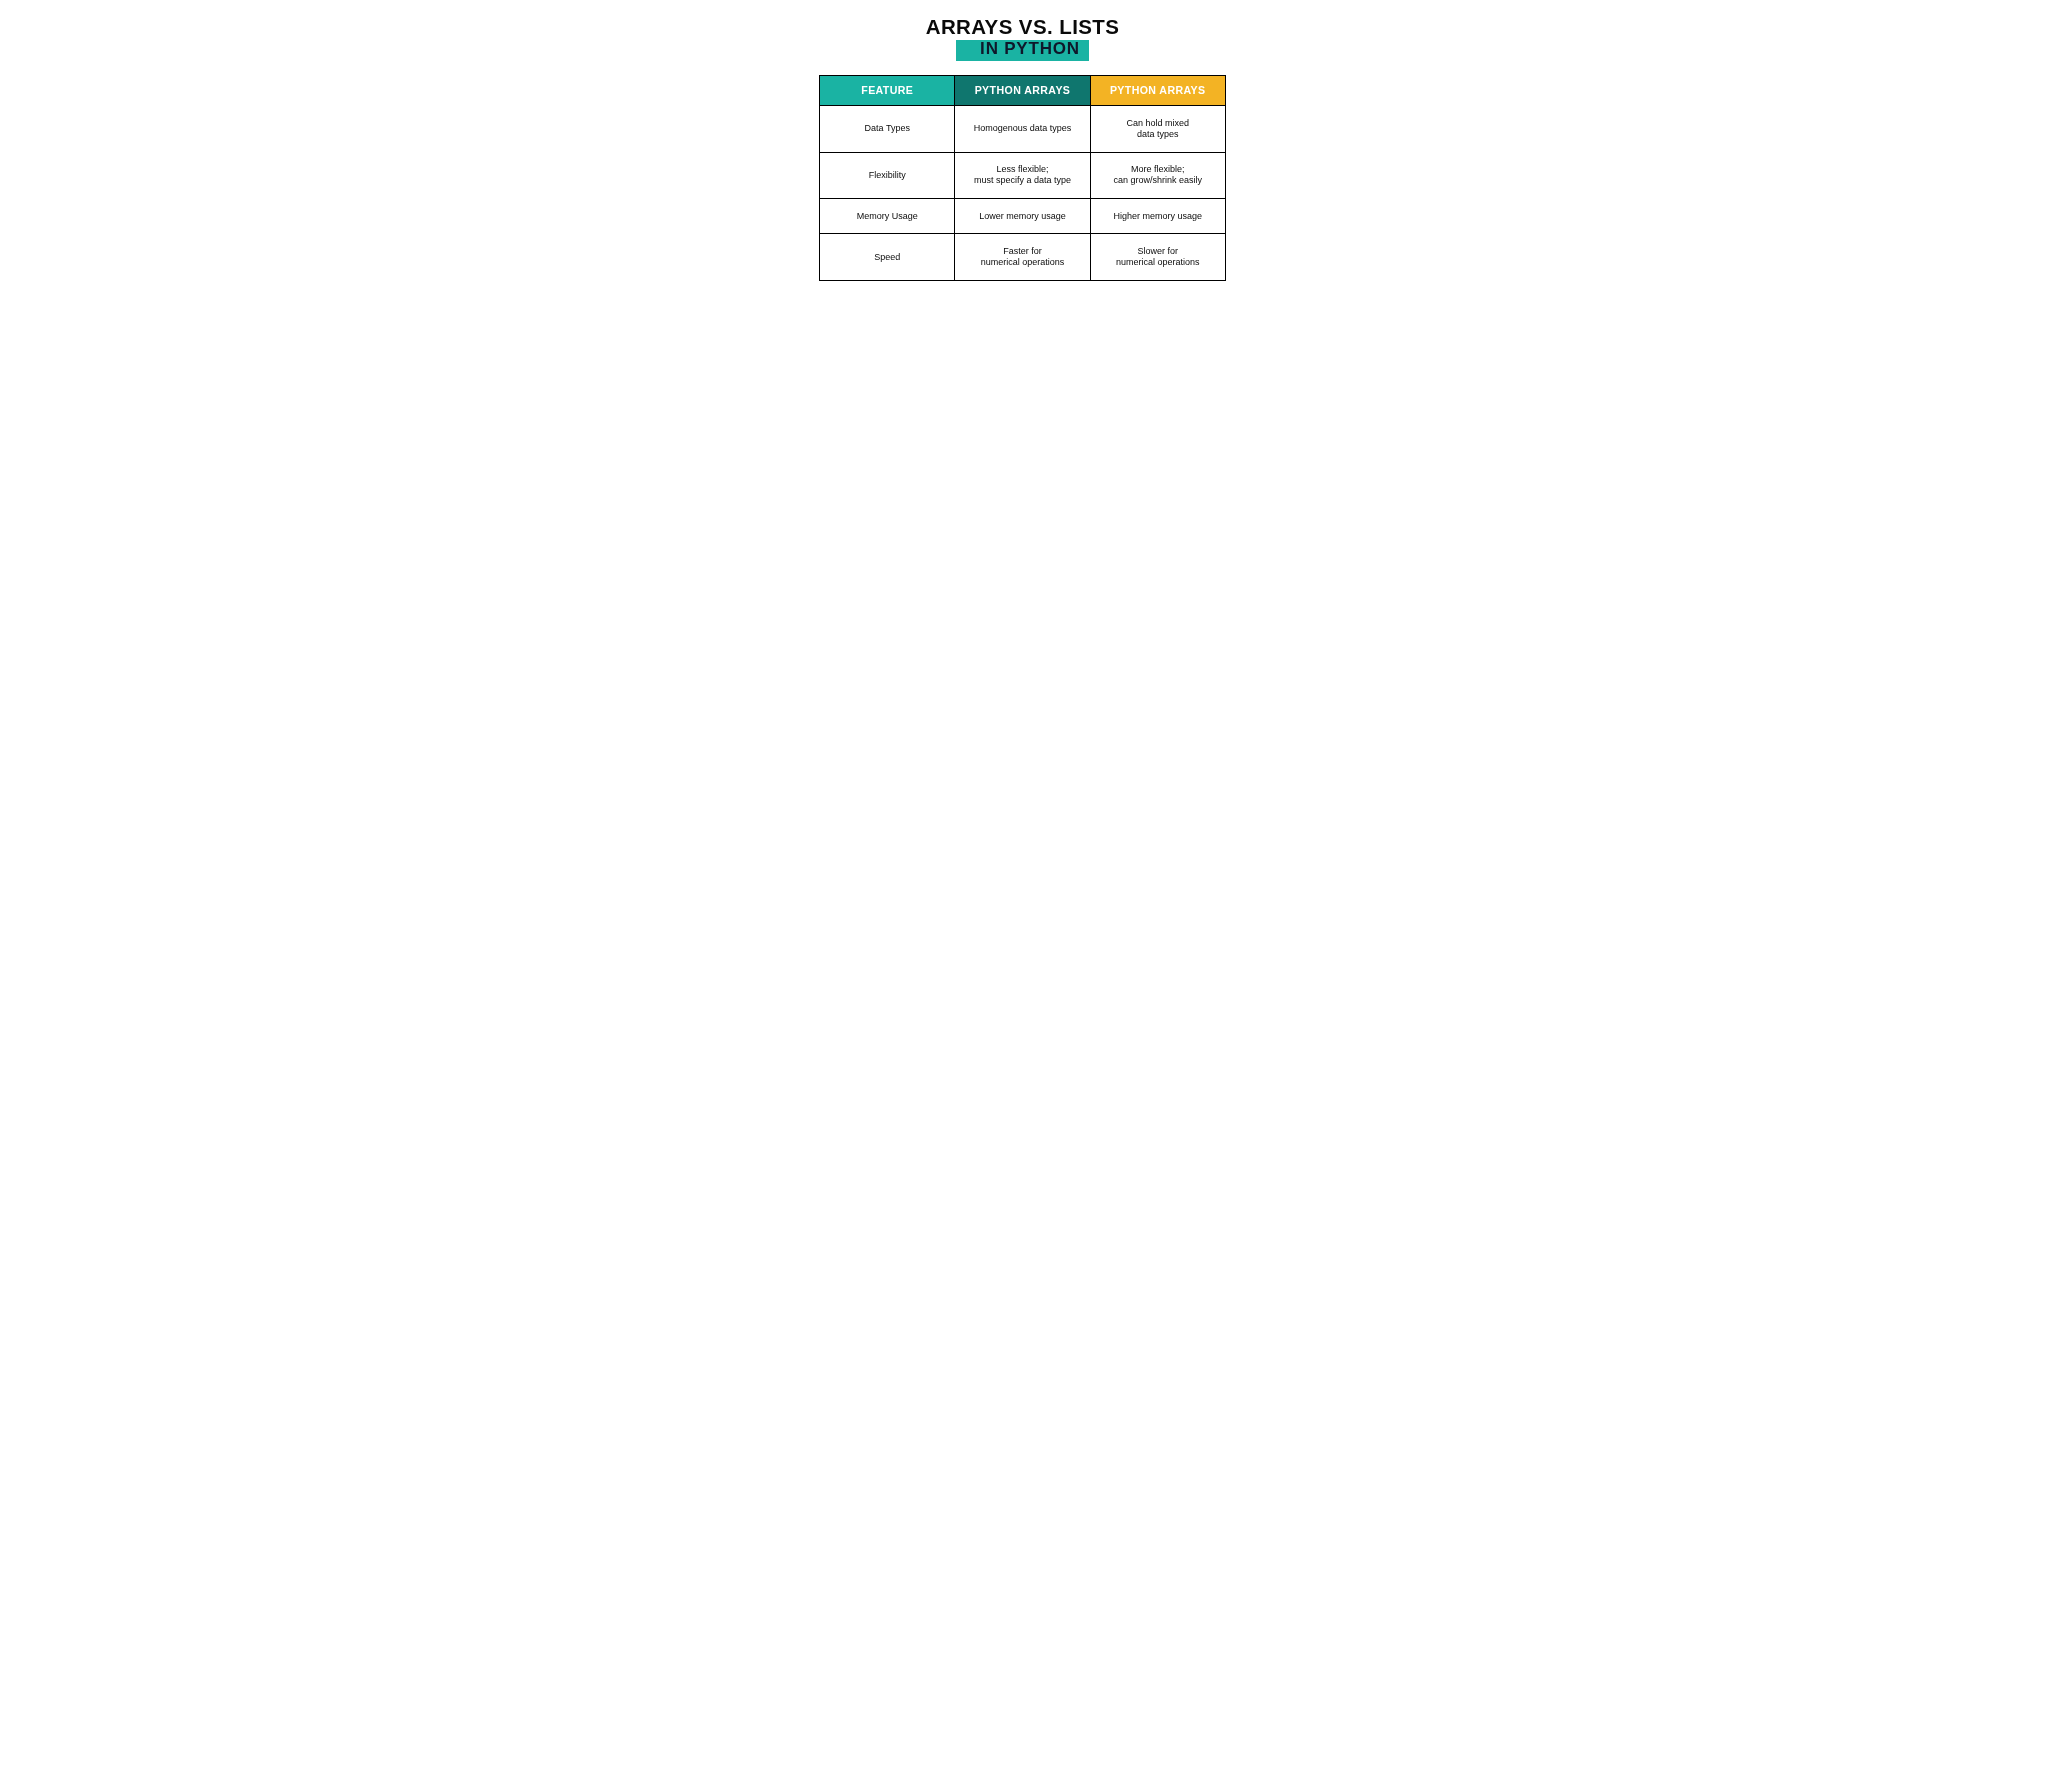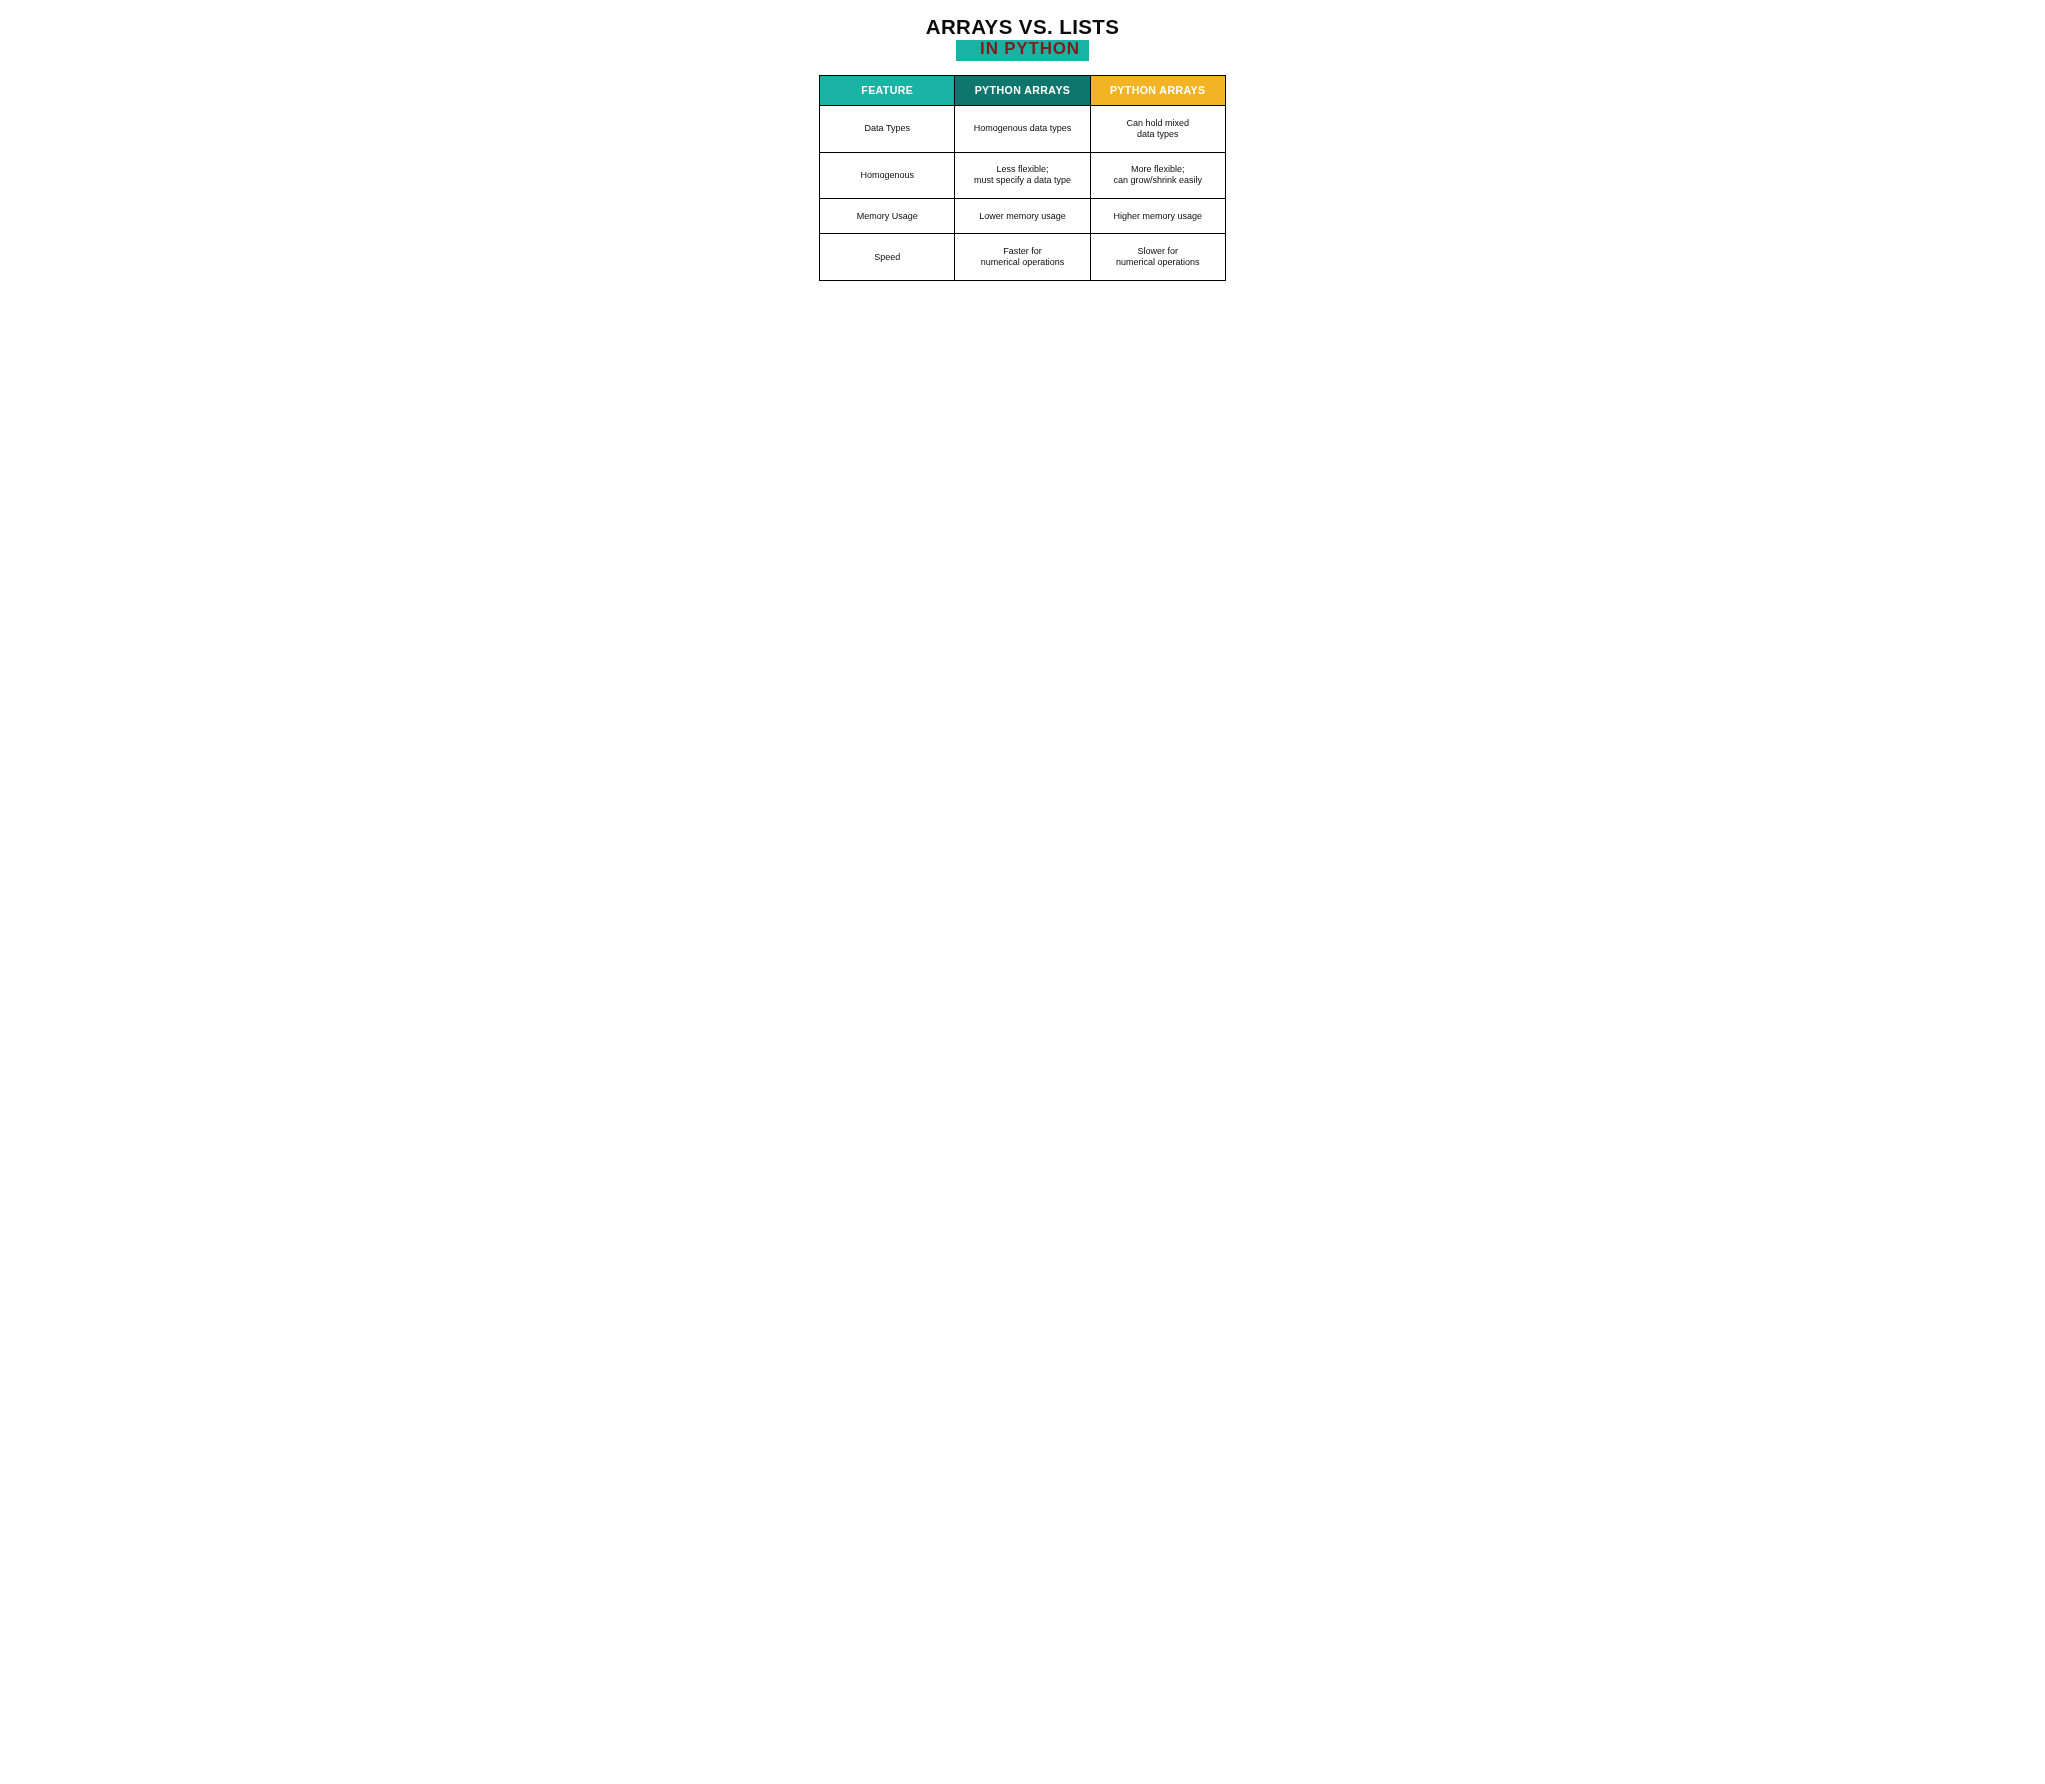--- a/index.html
+++ b/index.html
@@ -28,21 +28,21 @@
   .title-line2-wrap {
     display: inline-block;
     background: #1ab3a3;
     padding: 0.8px 9px 1.6px 9px;
     margin-top: 1.6px;
   }
   .title-line2 {
     font-weight: 900;
     font-size: 17px;
     letter-spacing: 0.8px;
-    color: #7f1d1d;
+    color: #0f172a;
     line-height: 1.1;
     padding-left: 15px;
   }
   table.cmp {
     width: 92%;
     margin: 11px auto;
     border-collapse: collapse;
     table-layout: fixed;
   }
   table.cmp th, table.cmp td {
@@ -88,21 +88,21 @@
       </tr>
     </thead>
     <tbody>
       <tr>
         <td class="feature-cell"><span class="cell-inner">Data Types</span></td>
         <td><span class="cell-inner">Homogenous data types</span></td>
         <td><span class="cell-inner">Can hold mixed
 data types</span></td>
       </tr>
       <tr>
-        <td class="feature-cell"><span class="cell-inner">Homogenous</span></td>
+        <td class="feature-cell"><span class="cell-inner">Flexibility</span></td>
         <td><span class="cell-inner">Less flexible;
 must specify a data type</span></td>
         <td><span class="cell-inner">More flexible;
 can grow/shrink easily</span></td>
       </tr>
       <tr>
         <td class="feature-cell"><span class="cell-inner">Memory Usage</span></td>
         <td><span class="cell-inner">Lower memory usage</span></td>
         <td><span class="cell-inner">Higher memory usage</span></td>
       </tr>

